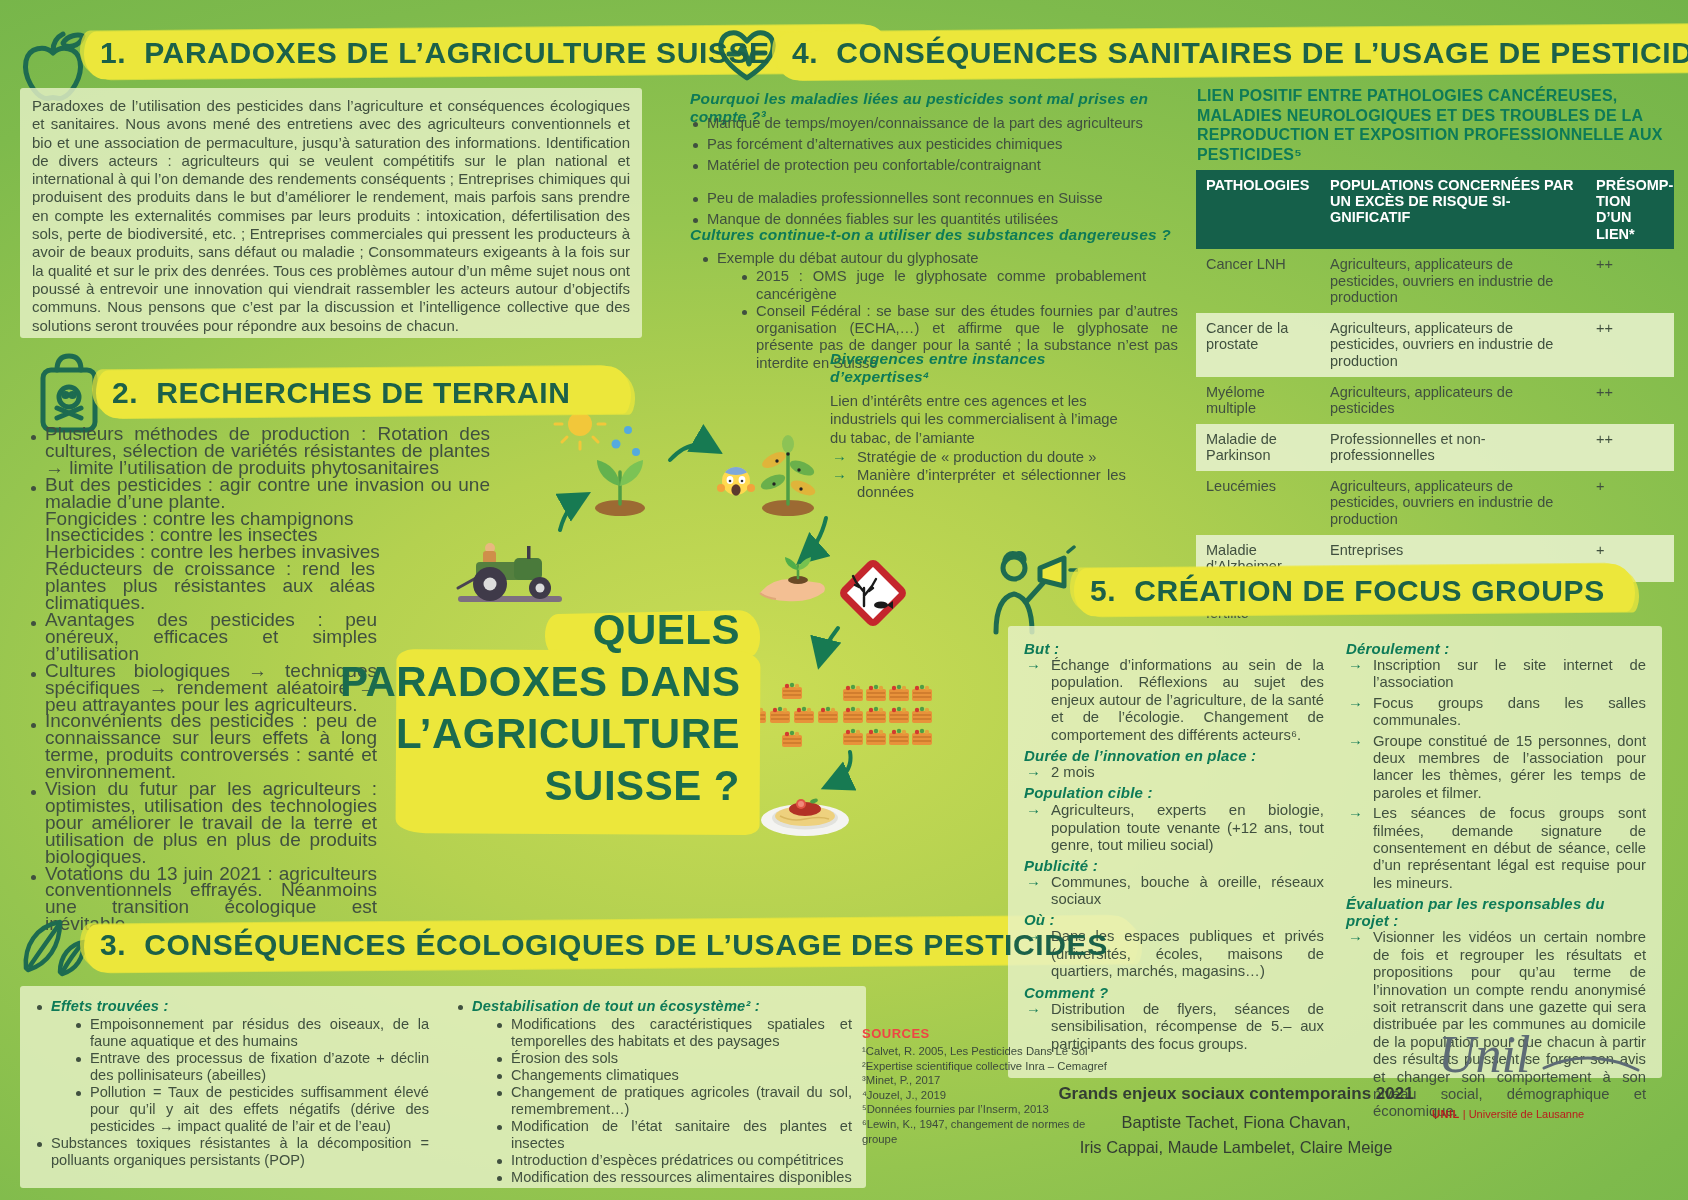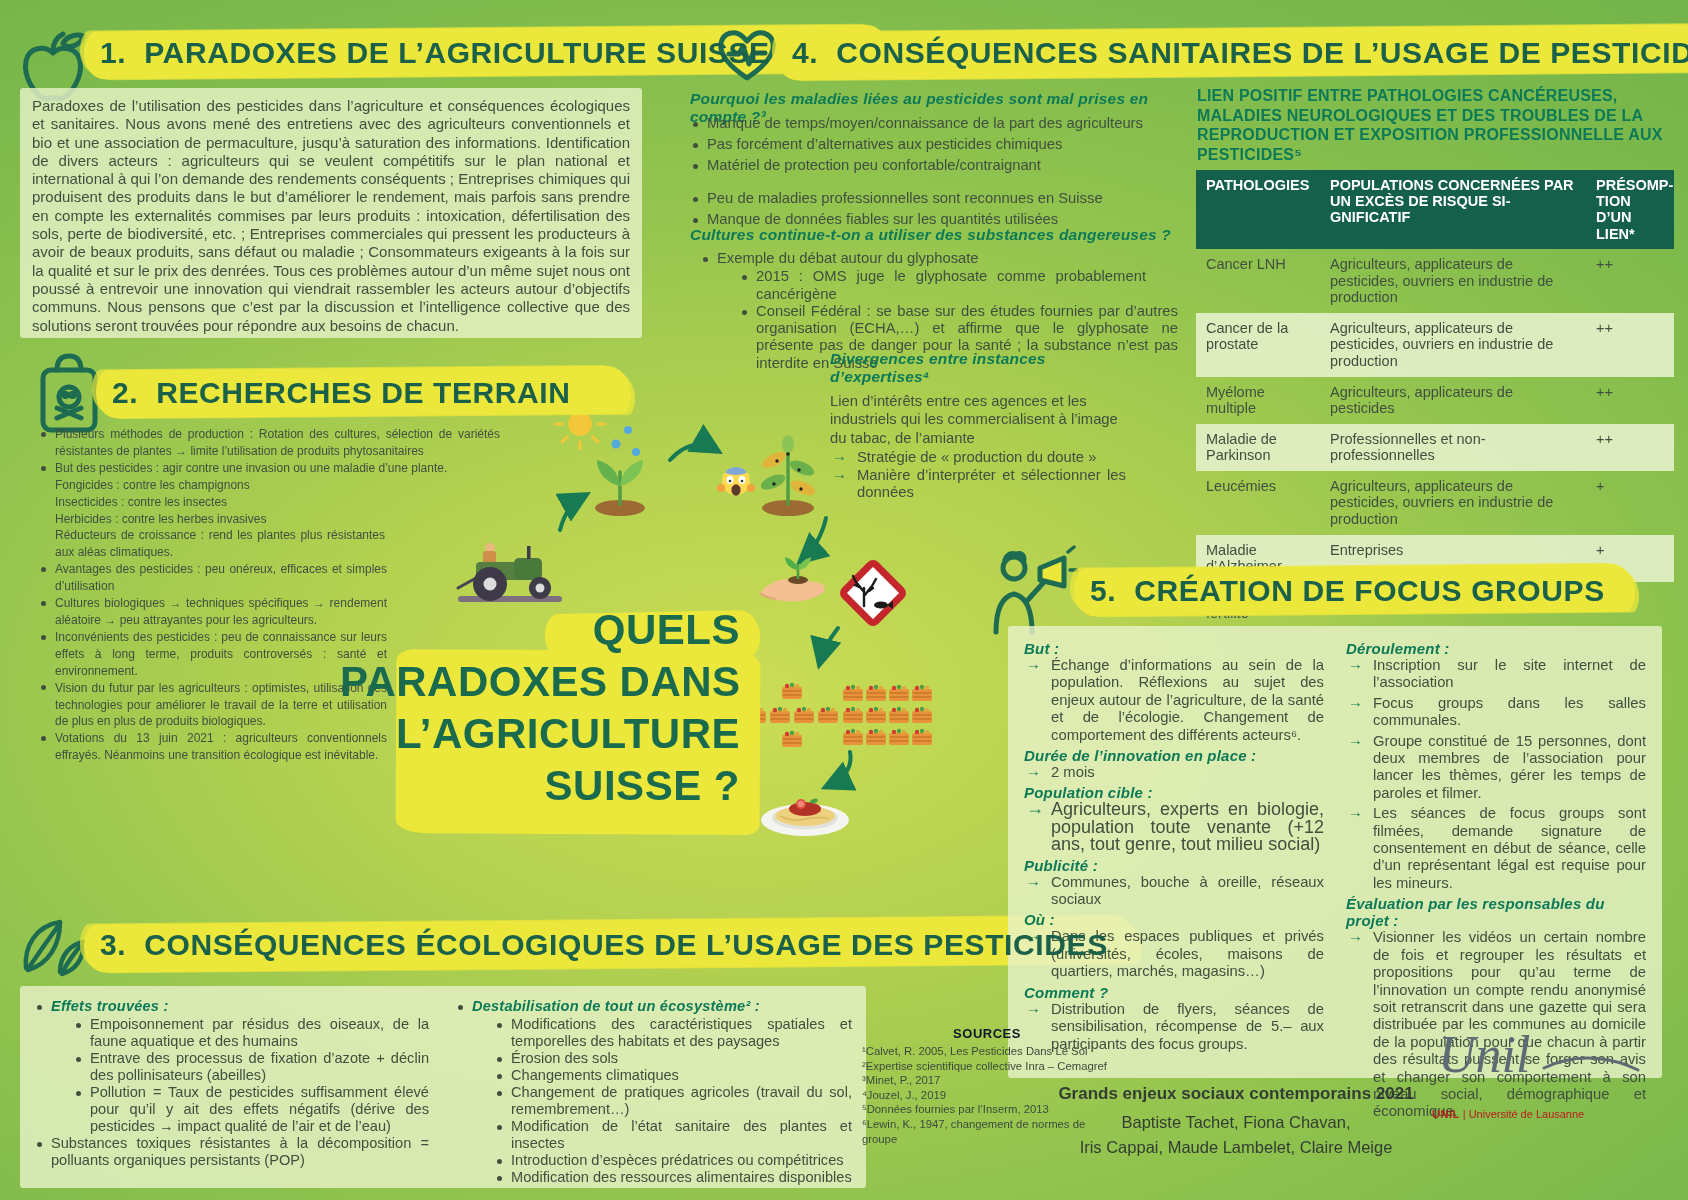--- a/index.html
+++ b/index.html
@@ -210,21 +210,21 @@
   <circle cx="41" cy="51" r="10"></circle>
   <circle cx="37.5" cy="49" r="1.6" fill="#1d6b50"></circle>
     <circle cx="44.5" cy="49" r="1.6" fill="#1d6b50"></circle>
   <path d="M29 72 L53 62 M29 62 L53 72"></path>
 </svg>
 <div class="hdr" style="left:112px;top:376px;">
   <span class="brush" style="right:-60px;"></span>
   <span class="num">2.</span>
   <span class="ttl">RECHERCHES DE TERRAIN</span>
 </div>
-<ul class="blist" style="position:absolute;left:38px;top:426px;width:462px;font-size:12px;line-height:16.9px;">
+<ul class="blist" style="position:absolute;left:28px;top:426px;width:462px;font-size:19px;line-height:16.9px;">
   <li>Plusieurs méthodes de production : Rotation des cultures, sélection de variétés résistantes de plantes → limite l’utilisation de produits phytosanitaires</li>
   <li>
     <span>But des pesticides : agir contre une invasion ou une maladie d’une plante.</span>
     <div>Fongicides : contre les champignons</div>
     <div>Insecticides : contre les insectes</div>
     <div>Herbicides : contre les herbes invasives</div>
     <div style="width:330px;">Réducteurs de croissance : rend les plantes plus résistantes aux aléas climatiques.</div>
   </li>
   <li style="width:332px;">Avantages des pesticides : peu onéreux, efficaces et simples d’utilisation</li>
   <li style="width:332px;">Cultures biologiques → techniques spécifiques → rendement aléatoire → peu attrayantes pour les agriculteurs.</li>
@@ -380,21 +380,21 @@
   <div style="width:300px;">
     <div class="tlabel" style="font-size:15px;">But :</div>
     <ul class="alist" style="font-size:14.8px;line-height:17.4px;">
         <li>Échange d’informations au sein de la population. Réflexions au sujet des enjeux autour de l’agriculture, de la santé et de l’écologie. Changement de comportement des différents acteurs⁶.</li>
       </ul>
     <div class="tlabel" style="font-size:15px;">Durée de l’innovation en place :</div>
     <ul class="alist" style="font-size:14.8px;line-height:17.4px;">
         <li>2 mois</li>
       </ul>
     <div class="tlabel" style="font-size:15px;">Population cible :</div>
-    <ul class="alist" style="font-size:18px;line-height:17.4px;">
+    <ul class="alist" style="font-size:15px;line-height:17.4px;">
         <li>Agriculteurs, experts en biologie, population toute venante (+12 ans, tout genre, tout milieu social)</li>
       </ul>
     <div class="tlabel" style="font-size:15px;">Publicité :</div>
     <ul class="alist" style="font-size:14.8px;line-height:17.4px;">
         <li>Communes, bouche à oreille, réseaux sociaux</li>
       </ul>
     <div class="tlabel" style="font-size:15px;">Où :</div>
     <ul class="alist" style="font-size:14.8px;line-height:17.4px;">
         <li>Dans les espaces publiques et privés (universités, écoles, maisons de quartiers, marchés, magasins…)</li>
       </ul>
@@ -412,21 +412,21 @@
       <li>Les séances de focus groups sont filmées, demande signature de consentement en début de séance, celle d’un représentant légal est requise pour les mineurs.</li>
     </ul>
     <div class="tlabel" style="font-size:15px;">Évaluation par les responsables du projet :</div>
     <ul class="alist" style="font-size:14.8px;line-height:17.4px;">
       <li>Visionner les vidéos un certain nombre de fois et regrouper les résultats et propositions pour qu’au terme de l’innovation un compte rendu anonymisé soit retranscrit dans une gazette qui sera distribuée par les communes au domicile de la population pour que chacun à partir des résultats puissent se forger son avis et changer son comportement à son niveau social, démographique et économique.</li>
     </ul>
   </div>
 </div>
 
 <div class="abs" style="left:862px;top:1026px;width:250px;">
-  <div style="color:#0f172a;font-weight:bold;font-size:13px;letter-spacing:.5px;margin-bottom:3px;text-align:center;">SOURCES</div>
+  <div style="color:#ef4444;font-weight:bold;font-size:13px;letter-spacing:.5px;margin-bottom:3px;">SOURCES</div>
   <div class="src">¹Calvet, R. 2005, Les Pesticides Dans Le Sol</div>
   <div class="src">²Expertise scientifique collective Inra – Cemagref</div>
   <div class="src">³Minet, P., 2017</div>
   <div class="src">⁴Jouzel, J., 2019</div>
   <div class="src">⁵Données fournies par l’Inserm, 2013</div>
   <div class="src">⁶Lewin, K., 1947, changement de normes de groupe</div>
 </div>
 
 <div class="abs" style="left:1058px;top:1044px;width:356px;text-align:center;color:#333d33;">
   <div style="font-weight:bold;font-size:17px;margin-bottom:6px;margin-top:40px;">Grands enjeux sociaux contemporains 2021</div>

